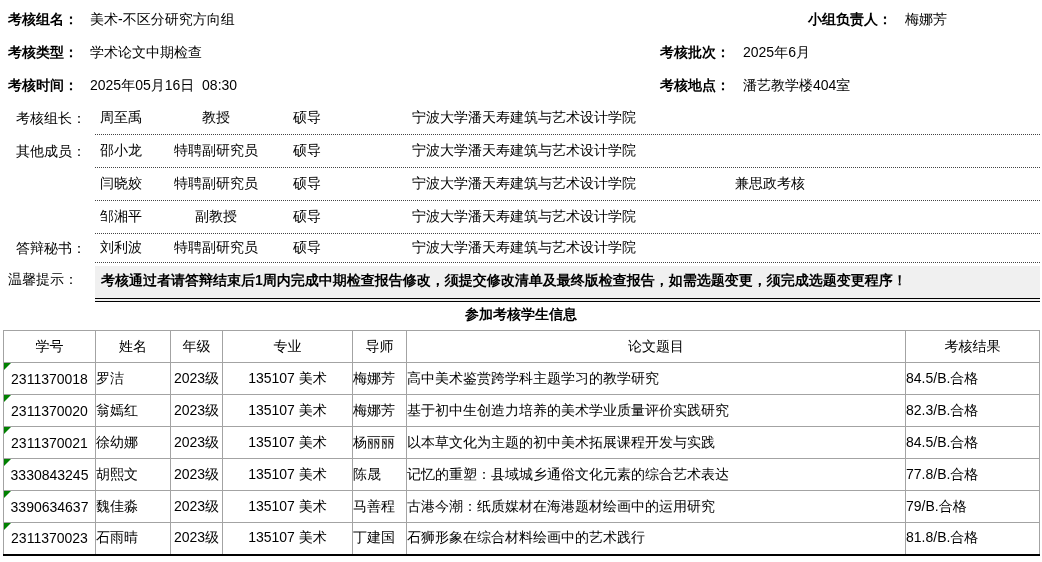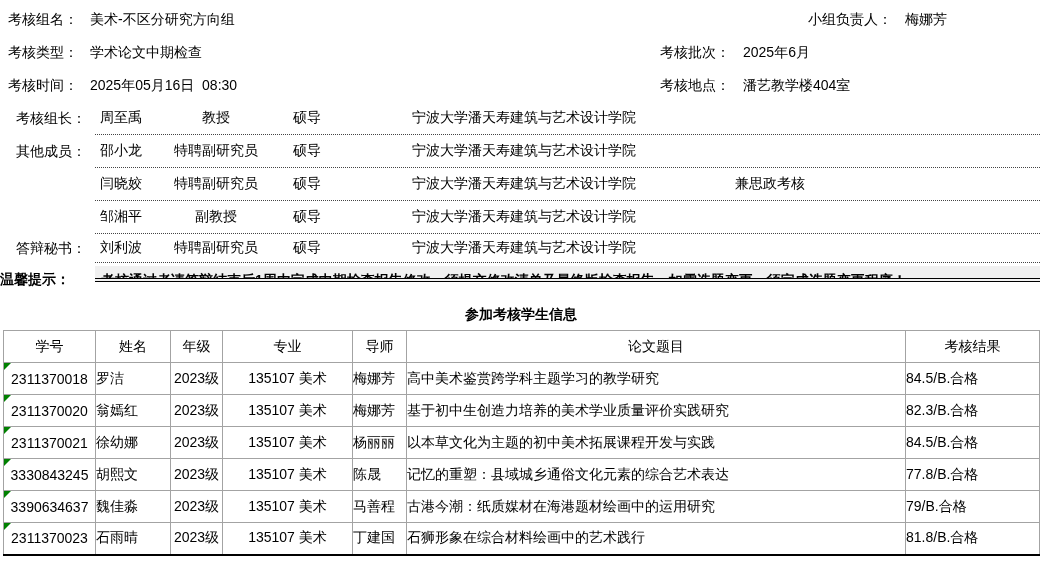--- a/index.html
+++ b/index.html
@@ -11,21 +11,21 @@
     font-size: 14px;
     overflow: hidden;
   }
   
   .top-info { padding-top: 3px; }
   .info-row { position: relative; height: 33px; }
   .info-row span {
     position: absolute; top: 50%; transform: translateY(-50%);
     white-space: pre;
   }
-  .lbl { font-weight: normal; }
+  .lbl { font-weight: bold; }
   .pos-l-label   { left: 8px; }
   .pos-l-value   { left: 90px; }
   .pos-leader-label { left: 808px; }
   .pos-leader-value { left: 905px; }
   .pos-r-label   { left: 660px; }
   .pos-r-value   { left: 743px; }
 
   
   .m-row { position: relative; height: 33px; }
   .m-row.secretary { height: 29px; }
@@ -43,25 +43,25 @@
   }
   .m-name    { left: 5px; }
   .m-title   { left: 62px; width: 118px; text-align: center; }
   .m-sup     { left: 198px; }
   .m-college { left: 317px; }
   .m-extra   { left: 640px; }
 
   
   .notice-row { position: relative; height: 36px; }
   .notice-label {
-    position: absolute; left: 0; top: 8px; font-weight: bold; white-space: pre;
+    position: absolute; left: 8px; top: 8px; font-weight: normal; white-space: pre;
   }
   .notice-box {
     position: absolute; left: 95px; right: 2px; top: 3px;
-    height: 16px; line-height: 28px;
+    height: 36px; line-height: 28px;
     background: #f0f0f0;
     border-bottom: 4px double #000;
     font-weight: bold;
     padding-left: 6px;
     white-space: nowrap; overflow: hidden;
   }
 
   
   .table-title {
     height: 31px; line-height: 31px;

